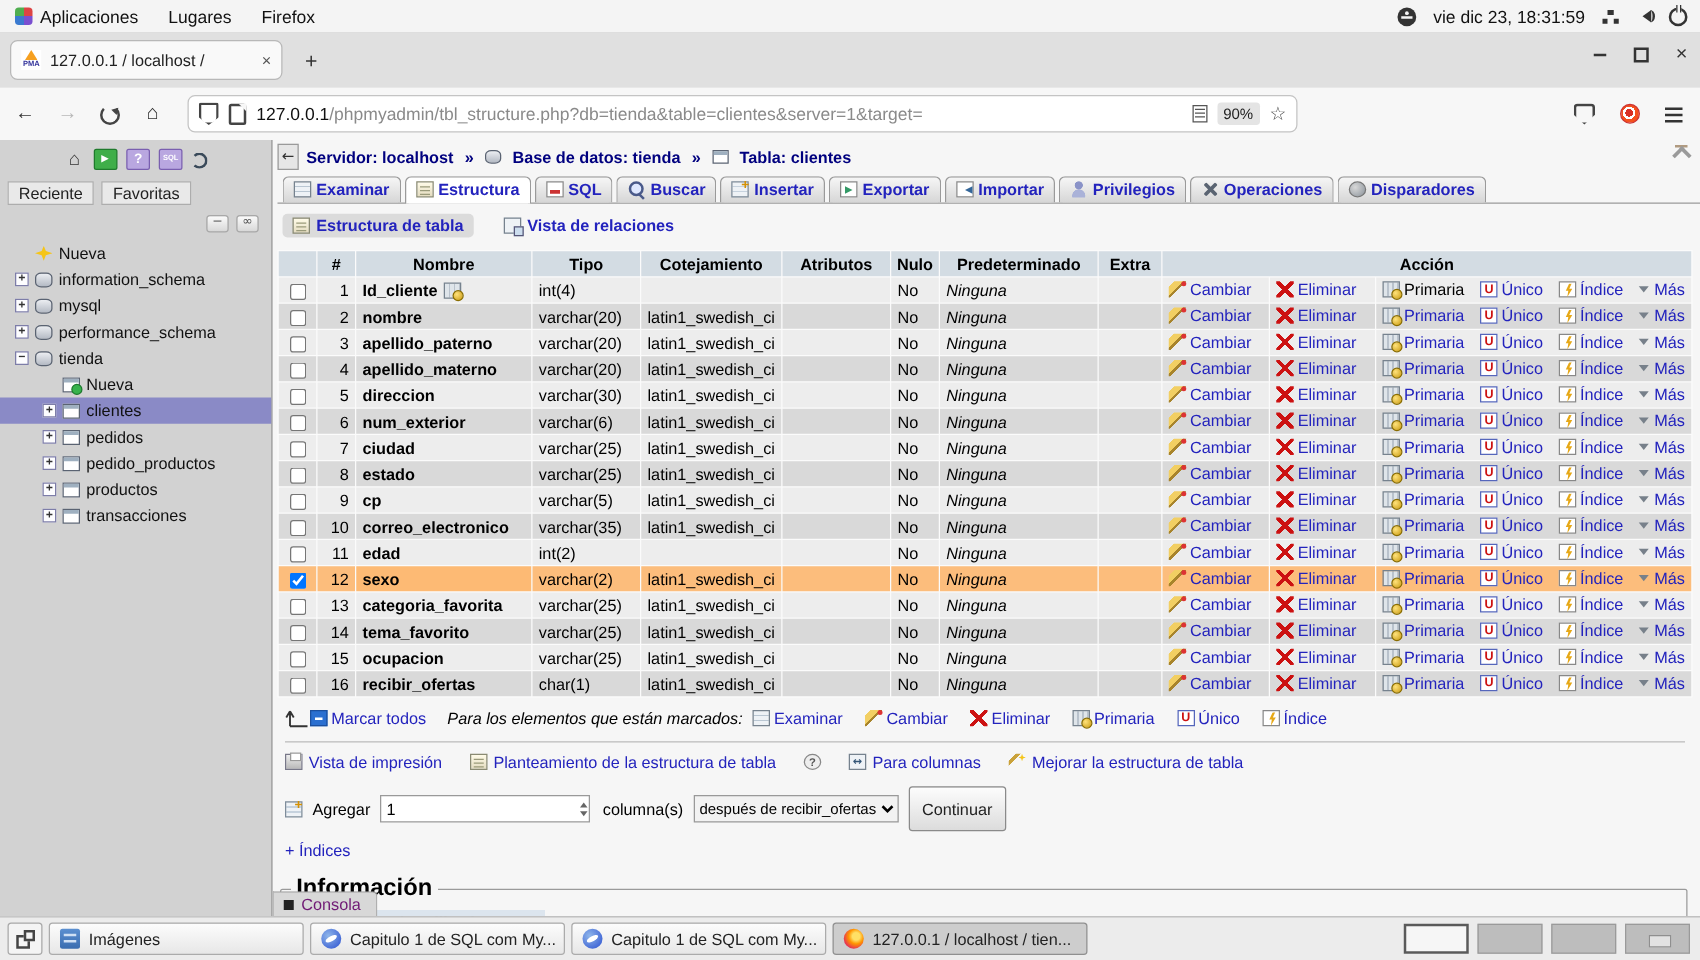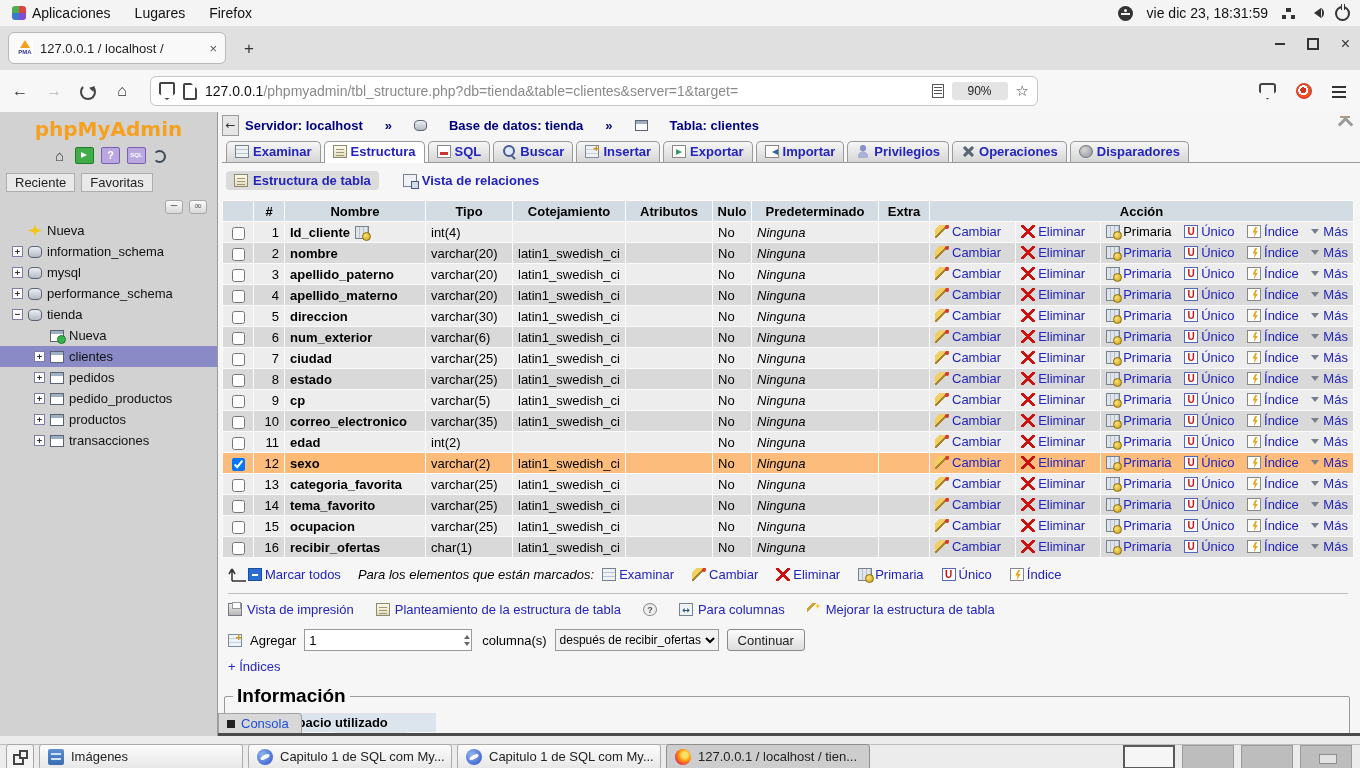--- a/index.html
+++ b/index.html
@@ -44,21 +44,21 @@
   .reload-ic::after{content:"";position:absolute;right:-3px;top:-3px;border:3px solid transparent;border-bottom:5px solid #444;transform:rotate(45deg);}
   #urlbar{margin-left:14px;width:888px;height:30px;background:#fff;border:1px solid #c4c4c4;border-radius:6px;
     display:flex;align-items:center;padding:0 8px;box-sizing:border-box;gap:8px;font-size:14px;}
   .shield-ic{width:12px;height:14px;border:2px solid #444;border-radius:2px 2px 6px 6px;clip-path:polygon(0 0,100% 0,100% 65%,50% 100%,0 65%);}
   .page-ic{width:10px;height:13px;border:2px solid #444;border-radius:2px;position:relative;}
   .page-ic::after{content:"";position:absolute;right:-2px;top:-2px;border:3px solid transparent;border-top-color:#f7f7f7;border-right-color:#f7f7f7;}
   #urltext{flex:1;white-space:nowrap;overflow:hidden;color:#111;}
   #urltext .path{color:#8a8a8a;}
   .reader-ic{width:10px;height:12px;border:1px solid #555;position:relative;}
   .reader-ic::before{content:"";position:absolute;left:1px;top:2px;right:1px;height:1px;background:#555;box-shadow:0 3px 0 #555,0 6px 0 #555;}
-  .zoombadge{background:#e4e4e4;border-radius:3px;font-size:12px;padding:2px 16px;color:#222;}
+  .zoombadge{background:#e4e4e4;border-radius:3px;font-size:12px;padding:2px 5px;color:#222;}
   .star-ic{font-size:15px;color:#444;}
   .rightics{margin-left:auto;display:flex;align-items:center;gap:20px;padding-right:14px;}
   .pocket-ic{width:13px;height:13px;border:2px solid #444;border-radius:3px 3px 5px 5px;clip-path:polygon(0 0,100% 0,100% 55%,50% 100%,0 55%);}
   .ext-ic{width:16px;height:16px;border-radius:50%;background:radial-gradient(circle at 45% 45%,#d93025 0 3px,#fff 3px 5px,#f4511e 5px 8px);border:1px solid #c33;box-sizing:border-box;}
   .ham-ic{width:14px;height:2px;background:#333;box-shadow:0 5px 0 #333,0 10px 0 #333;margin-top:-8px;}
   
   #app{position:absolute;top:112px;left:0;right:0;height:624px;background:#f6f6f6;display:flex;}
   
   #pma-sidebar{width:218px;flex:0 0 218px;background:#d2d2d2;border-right:1px solid #9a9a9a;position:relative;font-size:13px;box-sizing:border-box;}
   #pma-logo{display:block;text-align:center;margin-top:6px;font:bold 20px/22px "DejaVu Sans",sans-serif;color:#f6a020;letter-spacing:0;}
@@ -89,21 +89,21 @@
   .t-newtable::after{content:"";position:absolute;left:0;top:0;right:0;height:3px;background:#9fb0c0;}
   .t-newtable::before{content:"";position:absolute;right:-3px;bottom:-3px;width:7px;height:7px;border-radius:50%;background:#37b24d;border:1px solid #1d7a2e;z-index:1;}
   .t-sparkle{background:#f5c518;clip-path:polygon(50% 0,62% 36%,100% 50%,62% 64%,50% 100%,38% 64%,0 50%,38% 36%);}
   
   #main{flex:1;position:relative;padding:2px 0 0 4px;box-sizing:border-box;overflow:hidden;}
   .totop{position:absolute;top:4px;right:8px;width:14px;height:12px;}
   .totop::before{content:"";position:absolute;left:2px;top:0;width:10px;height:2px;background:#b09a80;}
   .totop::after{content:"";position:absolute;left:2px;top:3px;width:8px;height:8px;border-left:3px solid #9a9a9a;border-top:3px solid #9a9a9a;transform:rotate(45deg);}
   #crumbrow{display:flex;align-items:center;gap:6px;height:22px;}
   #collapse-btn{width:15px;height:19px;background:#e6e6e6;border:1px solid #9a9a9a;color:#333;font:12px/18px "DejaVu Sans",sans-serif;text-align:center;}
-  #crumb{font-weight:bold;font-size:13px;color:#00007f;display:flex;align-items:center;gap:22px;}
+  #crumb{font-weight:bold;font-size:13px;color:#00007f;display:flex;align-items:center;gap:9px;}
   #crumb .tic{width:13px;height:11px;}
   
   #tabs{display:flex;gap:3px;margin-top:5px;border-bottom:1px solid #9a9a9a;padding-left:4px;align-items:flex-end;}
   .tab{display:flex;align-items:center;gap:4px;padding:2px 8px 3px;border:1px solid #9a9a9a;border-bottom:none;
     border-radius:5px 5px 0 0;background:linear-gradient(#f6f6f6,#d6d6d6);font-weight:bold;font-size:13px;color:#2323bd;}
   .tab.active{background:#fff;padding-bottom:4px;margin-bottom:-1px;}
   
   #subtabs{display:flex;gap:16px;margin:8px 0 0 4px;align-items:center;}
   .subtab{display:flex;align-items:center;gap:5px;font-weight:bold;font-size:13px;color:#2323bd;padding:2px 8px;}
   .subtab.active{background:#dbdbdb;border-radius:4px;}
@@ -171,40 +171,40 @@
   #markrow{display:flex;align-items:center;margin:7px 0 0 6px;font-size:13px;}
   #markrow .hint{font-style:italic;margin:0 8px;}
   #toolrow{display:flex;align-items:center;gap:22px;margin:10px 0 0 6px;padding-top:8px;border-top:1px solid #bbb;font-size:13px;width:1120px;}
   .tool{display:inline-flex;align-items:center;gap:5px;color:#2323bd;}
   #addrow{display:flex;align-items:center;gap:8px;margin:12px 0 0 6px;font-size:13px;}
   #addcount{width:148px;height:20px;border:1px solid #999;padding:0 14px 0 4px;font-size:13px;background:#fff;}
   .spinbox{margin-left:-20px;width:14px;height:18px;display:flex;flex-direction:column;justify-content:center;gap:3px;align-items:center;}
   .spinbox i{border:3px solid transparent;display:block;width:0;height:0;}
   .spinbox .up{border-bottom:4px solid #666;} .spinbox .dn{border-top:4px solid #666;}
   #addpos{height:22px;font-size:12px;border:1px solid #999;background:#f2f2f2;max-width:180px;}
-  #addbtn{height:22px;border:1px solid #8a8a8a;background:linear-gradient(#fdfdfd,#dcdcdc);border-radius:3px;font-size:13px;padding:0 10px;color:#222;}
+  #addbtn{height:36px;border:1px solid #8a8a8a;background:linear-gradient(#fdfdfd,#dcdcdc);border-radius:3px;font-size:13px;padding:0 10px;color:#222;}
   #indiceslink{display:inline-block;margin:8px 0 0 6px;color:#2323bd;font-size:13px;}
   
   #infofs{margin:10px 10px 0 2px;border:1px solid #9a9a9a;border-radius:2px;height:74px;overflow:hidden;padding:4px 8px;}
   #infofs legend{font-weight:bold;font-size:19px;padding:0 4px;}
   .infowrap{display:flex;gap:28px;margin-top:2px;}
   .infotable{border-collapse:collapse;font-size:13px;}
   .infotable .ihead{background:#dce5ee;font-weight:bold;text-align:center;padding:1px 4px;}
   .infotable td{padding:1px 6px;height:17px;}
   .ilabel{font-weight:bold;}
   .ival{font-family:"DejaVu Sans Mono",monospace;font-size:11px;text-align:right;background:#e6e6e6;min-width:60px;}
   
   #consoletab{position:absolute;left:0;bottom:3px;background:#d8d8d8;border:1px solid #a2a2a2;border-bottom:none;
-    border-radius:0 4px 0 0;padding:2px 12px 2px 8px;font-size:13px;color:#1d4ed8;display:flex;align-items:center;gap:6px;}
+    border-radius:0 4px 0 0;padding:2px 12px 2px 8px;font-size:13px;color:#701a75;display:flex;align-items:center;gap:6px;}
   .sq{width:8px;height:8px;background:#222;display:inline-block;}
   #consolebar{position:absolute;left:0;right:0;bottom:0;height:3px;background:#4b4b4b;}
   
   .bendarrow{width:20px;height:18px;}
   
-  #taskbar{position:absolute;left:0;right:0;bottom:0;height:24px;background:#ececec;border-top:1px solid #bdbdbd;
+  #taskbar{position:absolute;left:0;right:0;bottom:0;height:35px;background:#ececec;border-top:1px solid #bdbdbd;
     display:flex;align-items:center;gap:5px;padding:0 6px;box-sizing:border-box;}
   #showdesk{width:26px;height:24px;border:1px solid #a8a8a8;border-radius:3px;background:#f4f4f4;position:relative;}
   #showdesk::before{content:"";position:absolute;left:6px;top:9px;width:7px;height:7px;border:2px solid #444;}
   #showdesk::after{content:"";position:absolute;left:12px;top:5px;width:5px;height:5px;border:2px solid #444;background:#f4f4f4;}
   .task{display:flex;align-items:center;gap:7px;width:204px;height:26px;border:1px solid #ababab;border-radius:3px;
     background:linear-gradient(#fcfcfc,#e7e7e7);font-size:13px;color:#222;padding:0 8px;box-sizing:border-box;
     overflow:hidden;white-space:nowrap;font-family:inherit;}
   .task.active{background:#cdcdcd;border-color:#8f8f8f;}
   .tico{width:16px;height:16px;flex:0 0 auto;border-radius:2px;position:relative;}
   .ico-files{background:linear-gradient(#5b8fd0,#3a6db0);border-radius:2px;}
@@ -276,21 +276,20 @@
     <div class="rightics">
       <span class="pocket-ic"></span>
       <span class="ext-ic"></span>
       <span class="ham-ic"></span>
     </div>
   </div>
 
   <div id="app">
 
     <aside id="pma-sidebar">
-      <span id="pma-logo">phpMyAdmin</span>
       <div id="navics">
         <span class="sic s-home">⌂</span>
         <span class="sic s-exit"></span>
         <span class="sic s-help">?</span>
         <span class="sic s-sql">SQL</span>
         <span class="sic s-refresh"></span>
       </div>
       <div id="paneltabs">
         <span class="ptab">Reciente</span>
         <span class="ptab">Favoritas</span>

